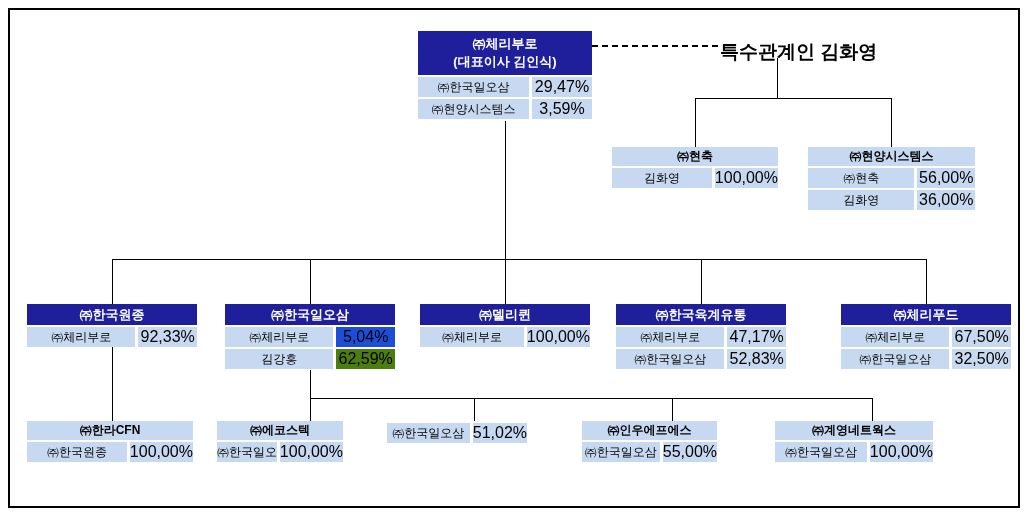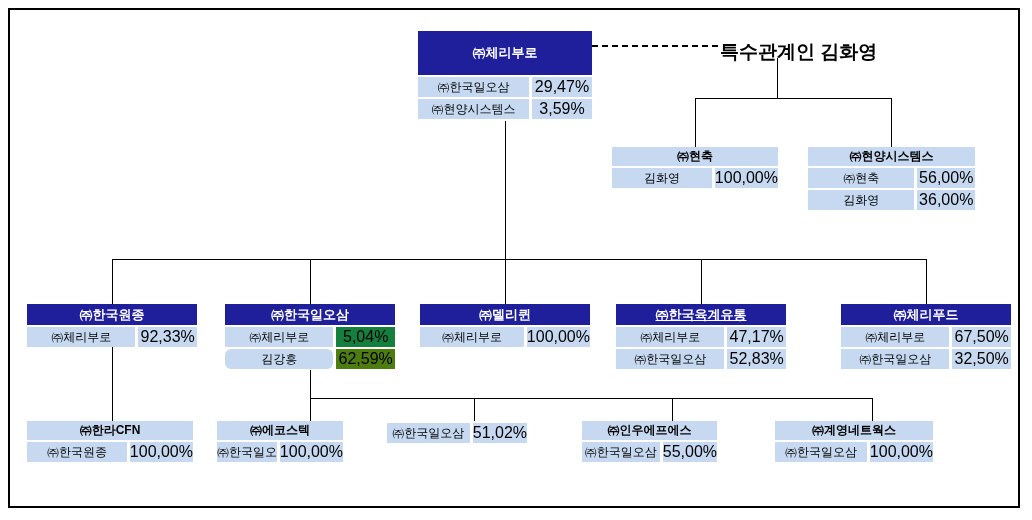--- a/index.html
+++ b/index.html
@@ -23,20 +23,21 @@
   .label{position:absolute;font-weight:bold;font-size:19px;white-space:nowrap;}
 </style>
 </head>
 <body>
 
 <div id="stage">
   <div id="frame"></div>
 
   <div class="bigbox navy-bg" style="left: 418px; top: 31px; width: 174px; height: 44px; background: rgb(31, 31, 156);">
     <div>㈜체리부로</div>
+    <div>(대표이사 김인식)</div>
   </div>
   <div class="box" style="left:418px;top:75px;width:174px;">
     <div class="row">
       <div class="cname cell-bg" style="background: rgb(198, 217, 241);">㈜한국일오삼</div>
       <div class="cpct cell-bg" style="background: rgb(198, 217, 241);">29,47%</div>
     </div>
     <div class="row">
       <div class="cname cell-bg" style="background: rgb(198, 217, 241);">㈜현양시스템스</div>
       <div class="cpct cell-bg" style="background: rgb(198, 217, 241);">3,59%</div>
     </div>
@@ -83,38 +84,38 @@
     <div class="row">
       <div class="cname cell-bg" style="background: rgb(198, 217, 241);">㈜체리부로</div>
       <div class="cpct cell-bg" style="background: rgb(198, 217, 241);">92,33%</div>
     </div>
   </div>
 
   <div class="box" style="left:225px;top:304px;width:170px;">
     <div class="hdr navy navy-bg" style="background: rgb(31, 31, 156);">㈜한국일오삼</div>
     <div class="row">
       <div class="cname cell-bg" style="background: rgb(198, 217, 241);">㈜체리부로</div>
-      <div class="cpct cell-bg" style="background: #15803d;">5,04%</div>
+      <div class="cpct cell-bg" style="background: #1d4ed8;">5,04%</div>
     </div>
     <div class="row">
-      <div class="cname cell-bg" style="background: rgb(198, 217, 241); border-radius: 6px;">김강흥</div>
+      <div class="cname cell-bg" style="background: rgb(198, 217, 241);">김강흥</div>
       <div class="cpct cell-bg" style="background: #4d7c0f;">62,59%</div>
     </div>
   </div>
 
   <div class="box" style="left:420px;top:304px;width:170px;">
     <div class="hdr navy navy-bg" style="background: rgb(31, 31, 156);">㈜델리퀸</div>
     <div class="row">
       <div class="cname cell-bg" style="background: rgb(198, 217, 241);">㈜체리부로</div>
       <div class="cpct cell-bg" style="background: rgb(198, 217, 241);">100,00%</div>
     </div>
   </div>
 
   <div class="box" style="left:616px;top:304px;width:170px;">
-    <div class="hdr navy navy-bg" style="background: rgb(31, 31, 156); text-decoration: underline;">㈜한국육계유통</div>
+    <div class="hdr navy navy-bg" style="background: rgb(31, 31, 156);">㈜한국육계유통</div>
     <div class="row">
       <div class="cname cell-bg" style="background: rgb(198, 217, 241);">㈜체리부로</div>
       <div class="cpct cell-bg" style="background: rgb(198, 217, 241);">47,17%</div>
     </div>
     <div class="row">
       <div class="cname cell-bg" style="background: rgb(198, 217, 241);">㈜한국일오삼</div>
       <div class="cpct cell-bg" style="background: rgb(198, 217, 241);">52,83%</div>
     </div>
   </div>
 

